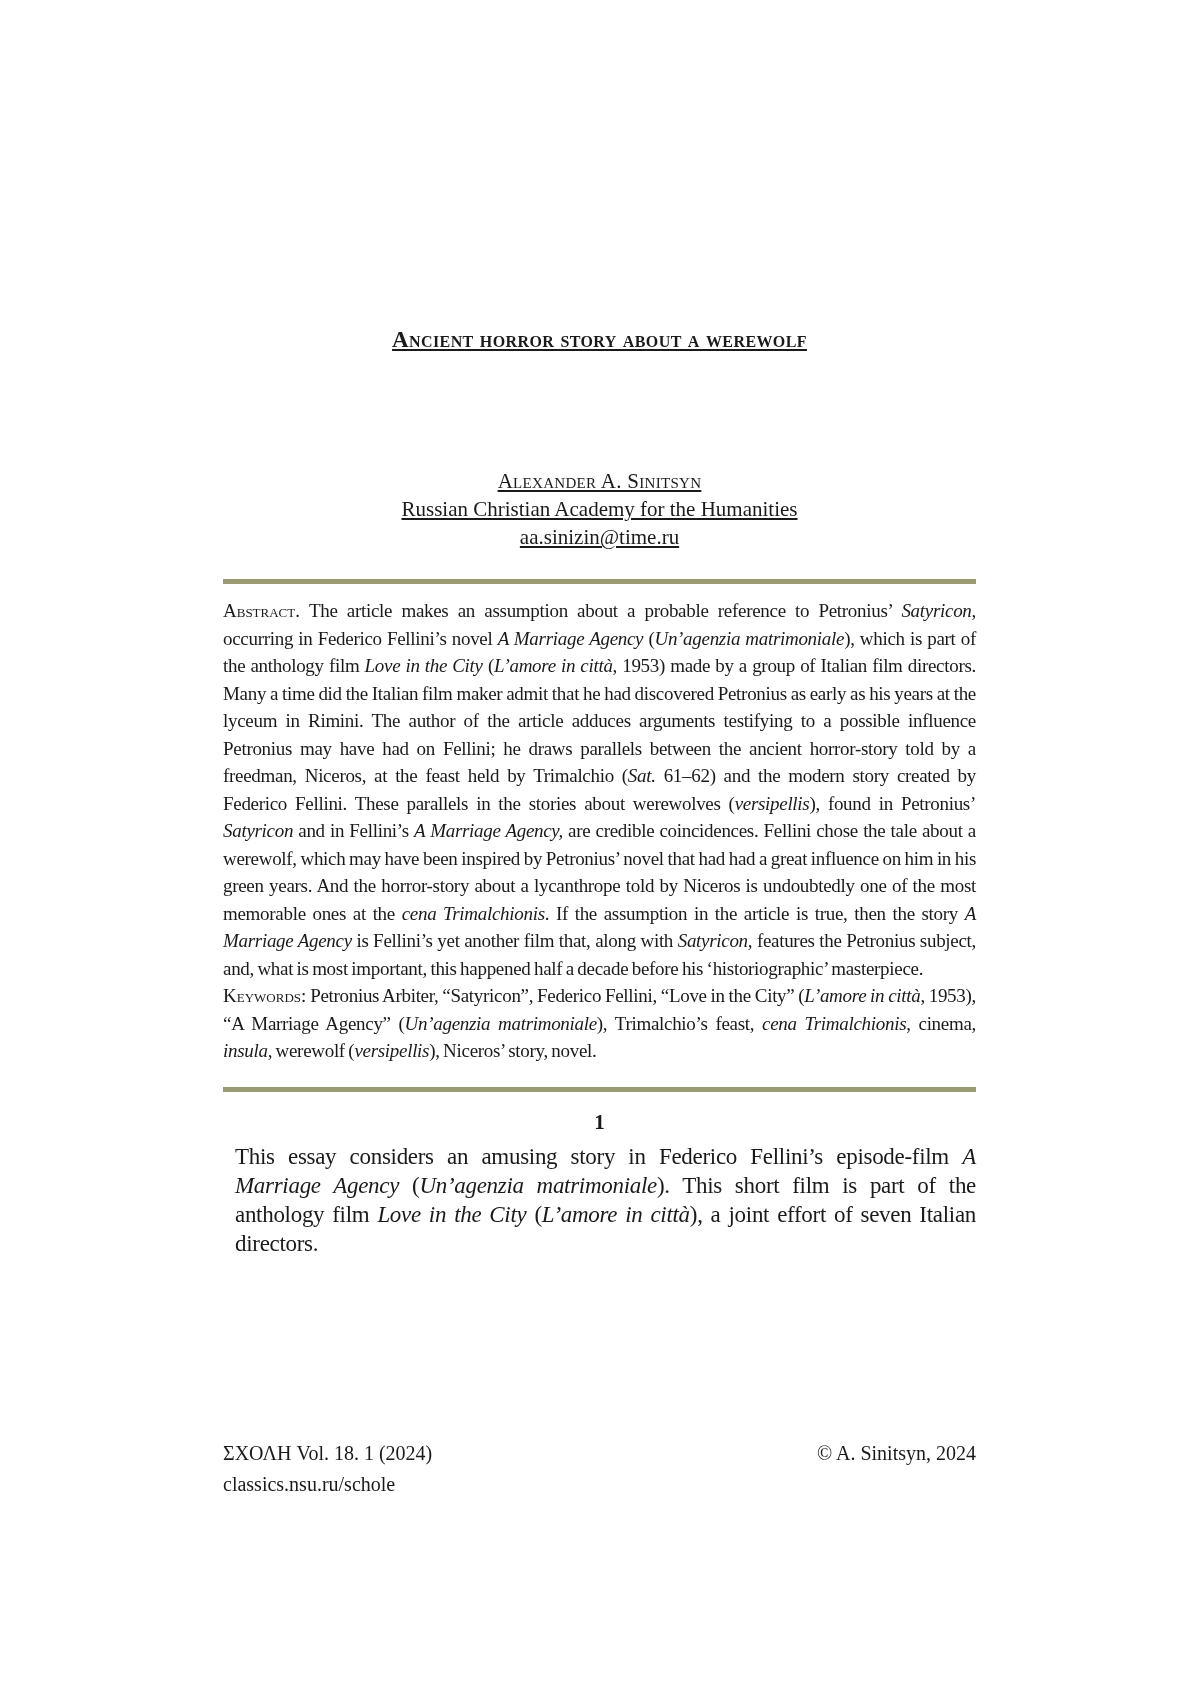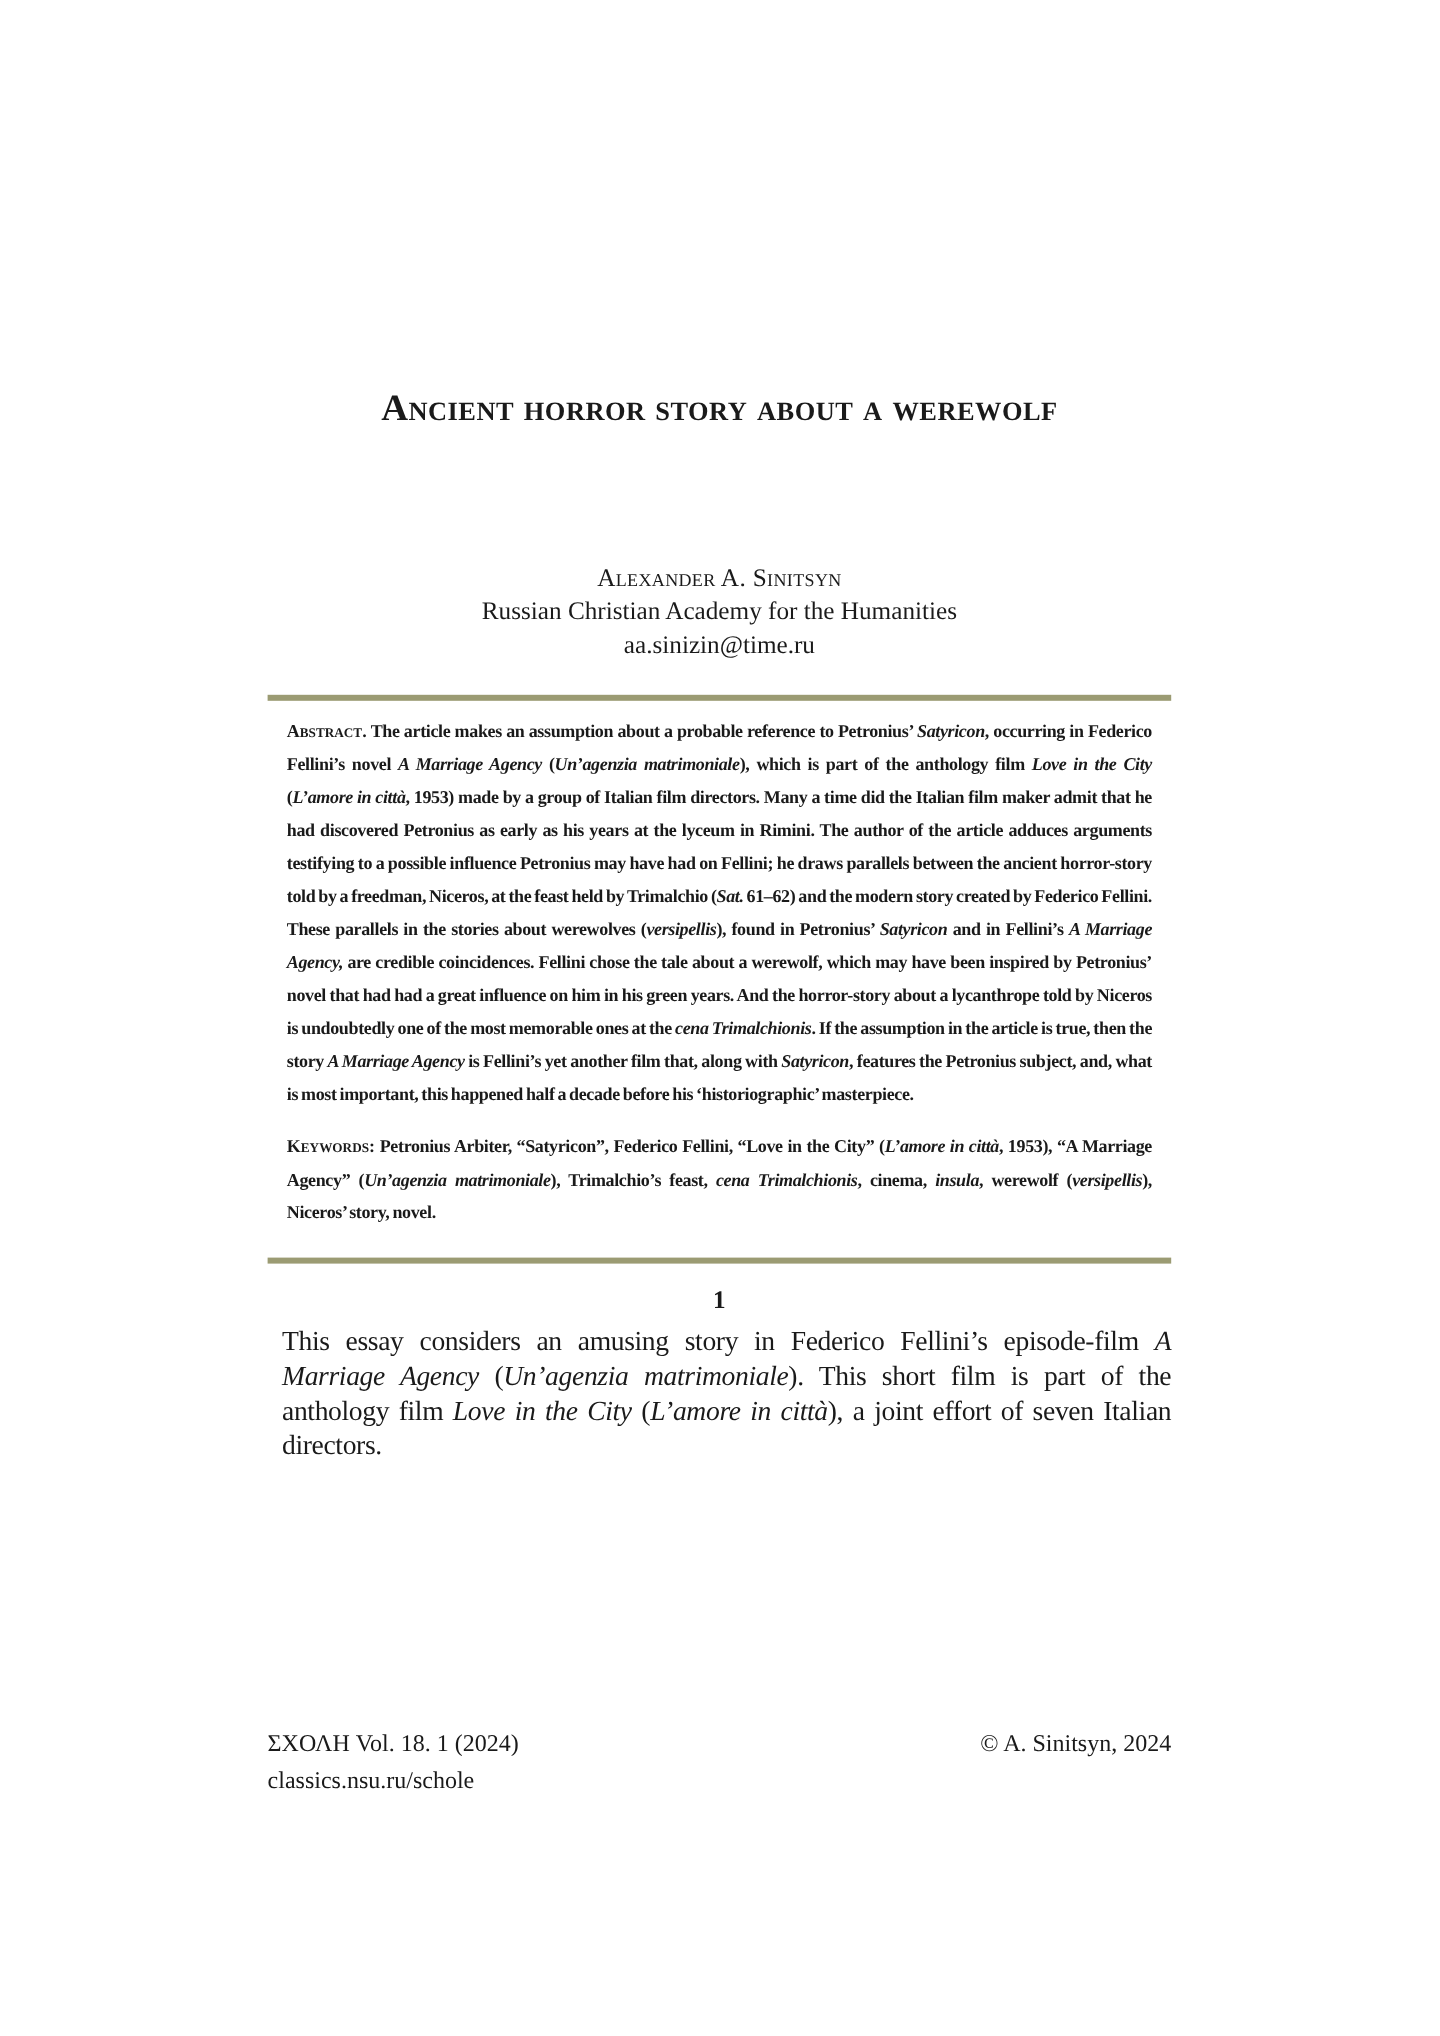--- a/index.html
+++ b/index.html
@@ -19,48 +19,48 @@
   .content{
     position:relative;
     margin-left:223px;
     width:753px;
     padding-top:320px;
   }
   
   .title{
     margin:0;
     text-align:center;
-    font-size:31px;
+    font-size:23px;
     font-weight:700;
     font-variant:small-caps;
     letter-spacing:.4px;
     line-height:39px;
+    text-decoration:underline;
   }
   .title-line{display:block;white-space:nowrap;}
   
-  .author{margin-top:108px;text-align:center;line-height:28px;}
+  .author{margin-top:108px;text-align:center;line-height:28px;text-decoration:underline;}
   .author-name{font-variant:small-caps;font-size:21px;letter-spacing:.3px;}
   .author-affiliation,.author-email{font-size:21px;}
   
   .rule{
     border:none;height:5px;margin:0;
     background:var(--rule-color);
     margin-top:28px;
   }
   .rule-2{margin-top:22px;}
   
   .abstract,.keywords{
-    margin:16px;
-    font-size:15px;
+    margin:0;
+    font-size:19px;
     line-height:27.5px;
     text-align:justify;
     letter-spacing:-0.3px;
     word-spacing:-1px;
     hyphens:auto;
-    font-weight:bold;
   }
   .abstract{margin-top:13px;}
   .keywords{margin-top:0;}
   .sc{font-variant:small-caps;letter-spacing:0;}
   .it{font-style:italic;}
   
   .section-number{
     margin-top:16px;
     text-align:center;
     font-weight:700;

